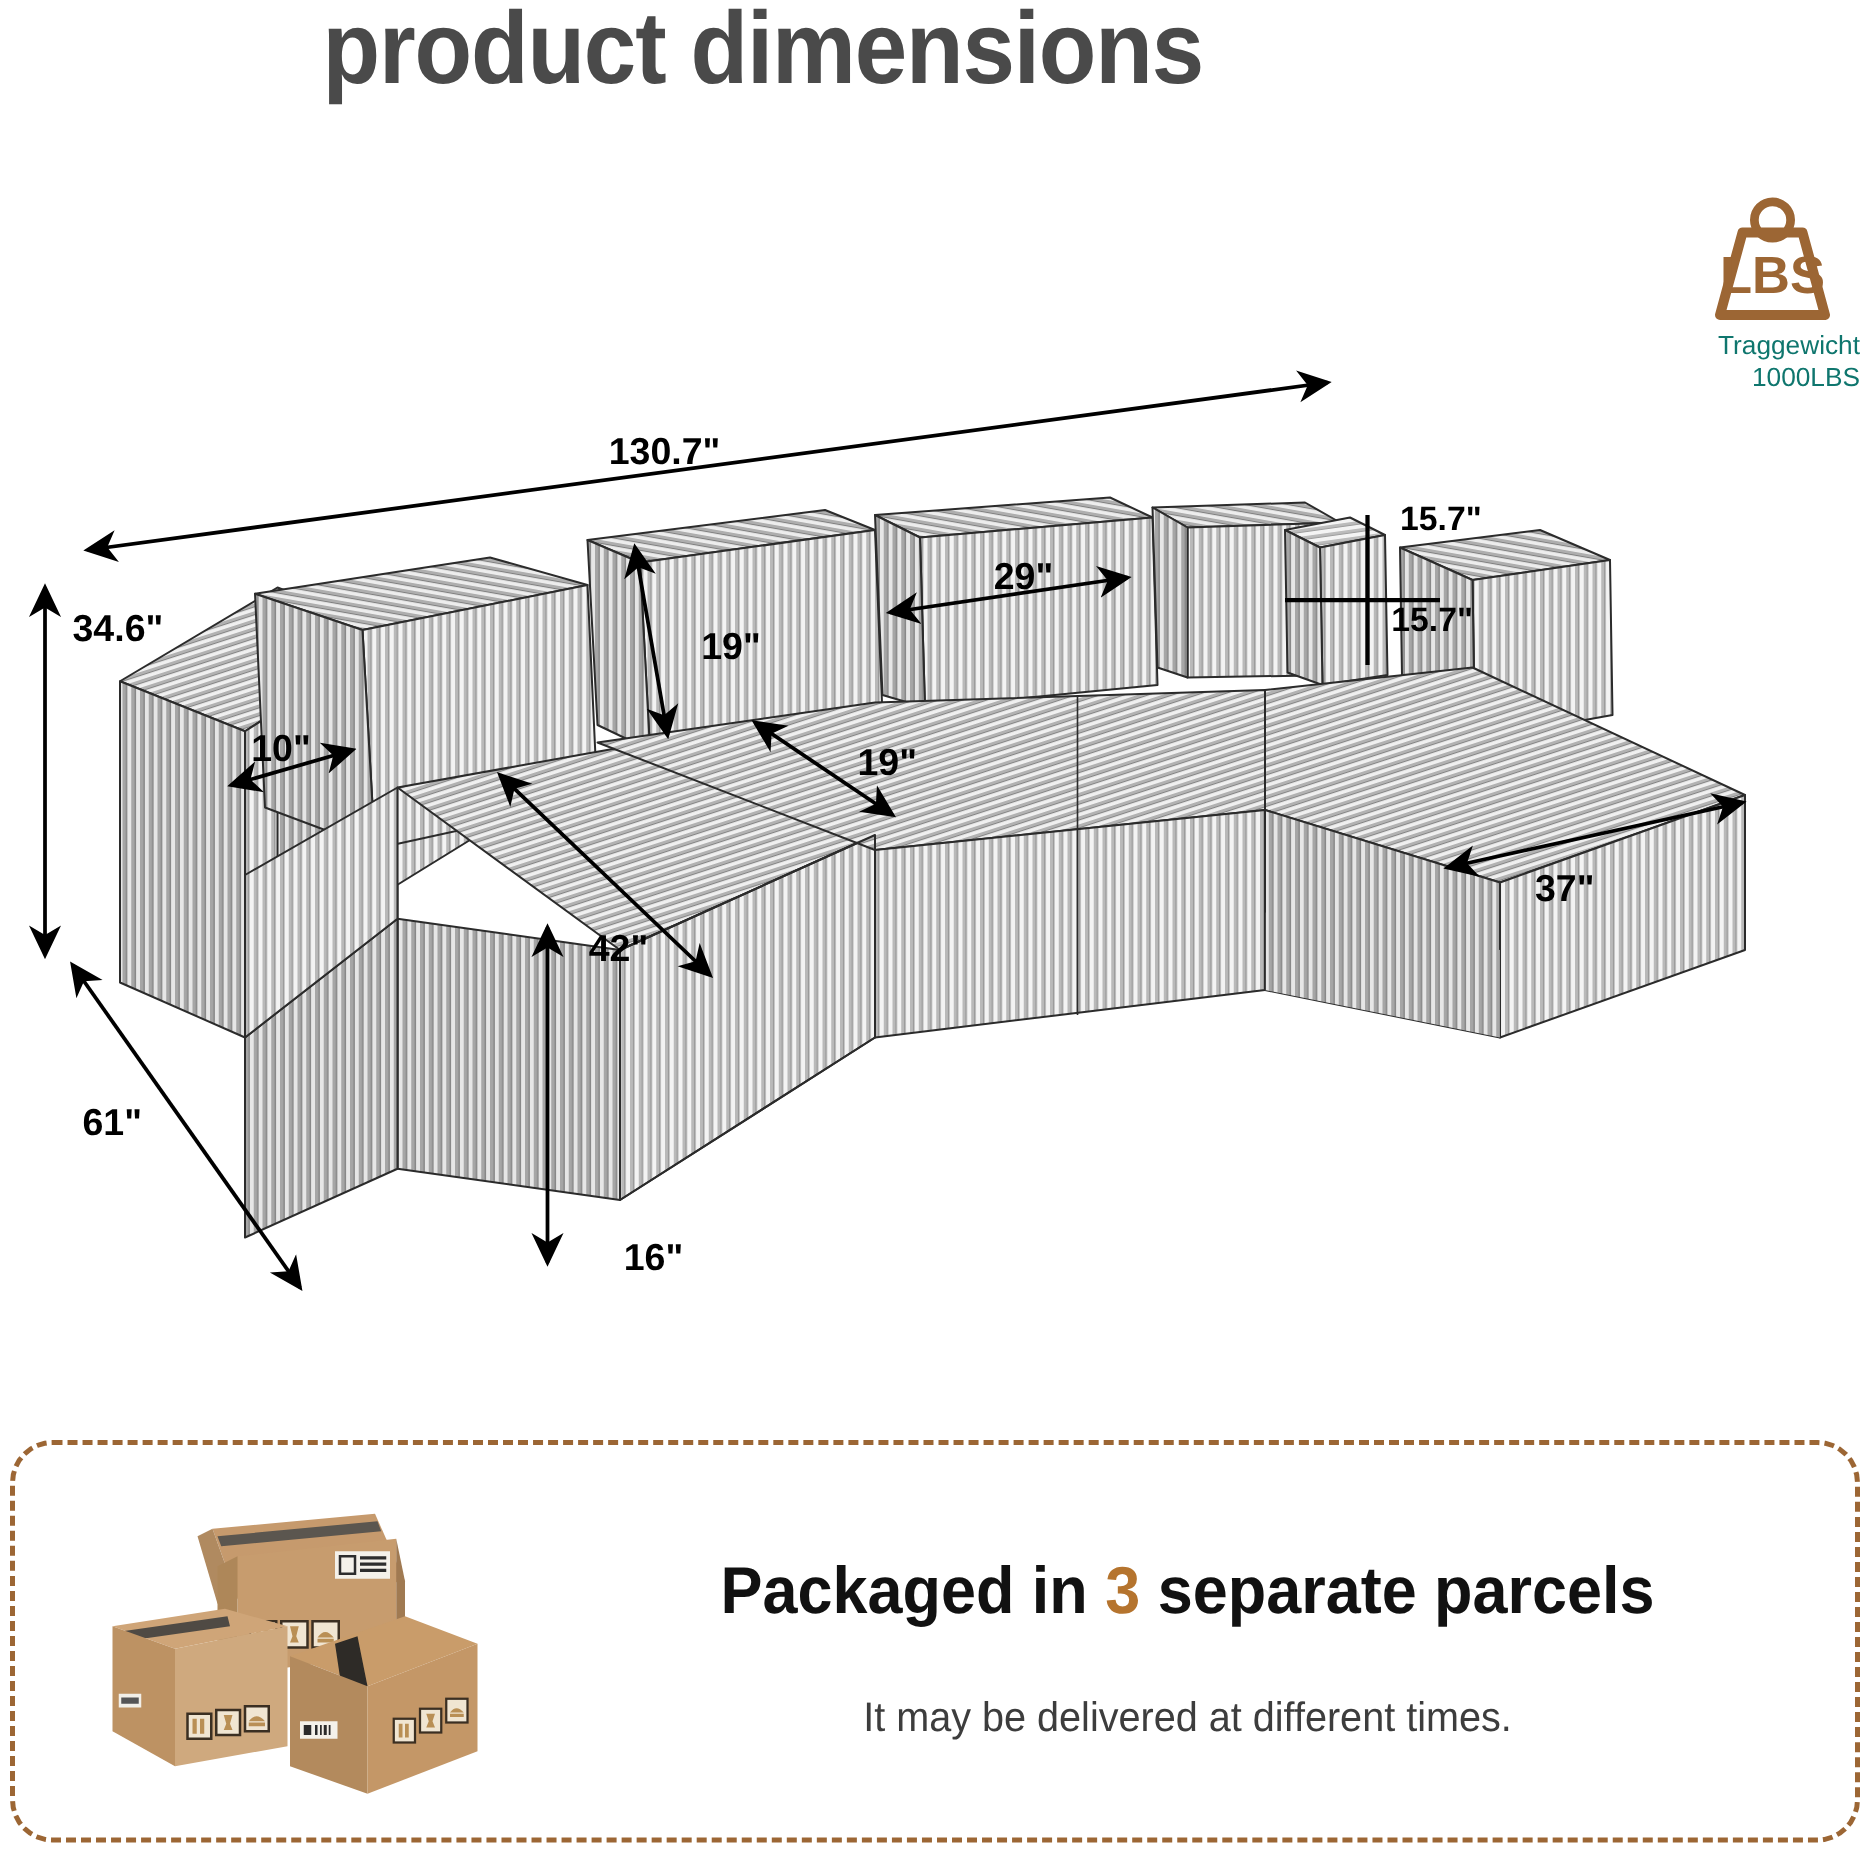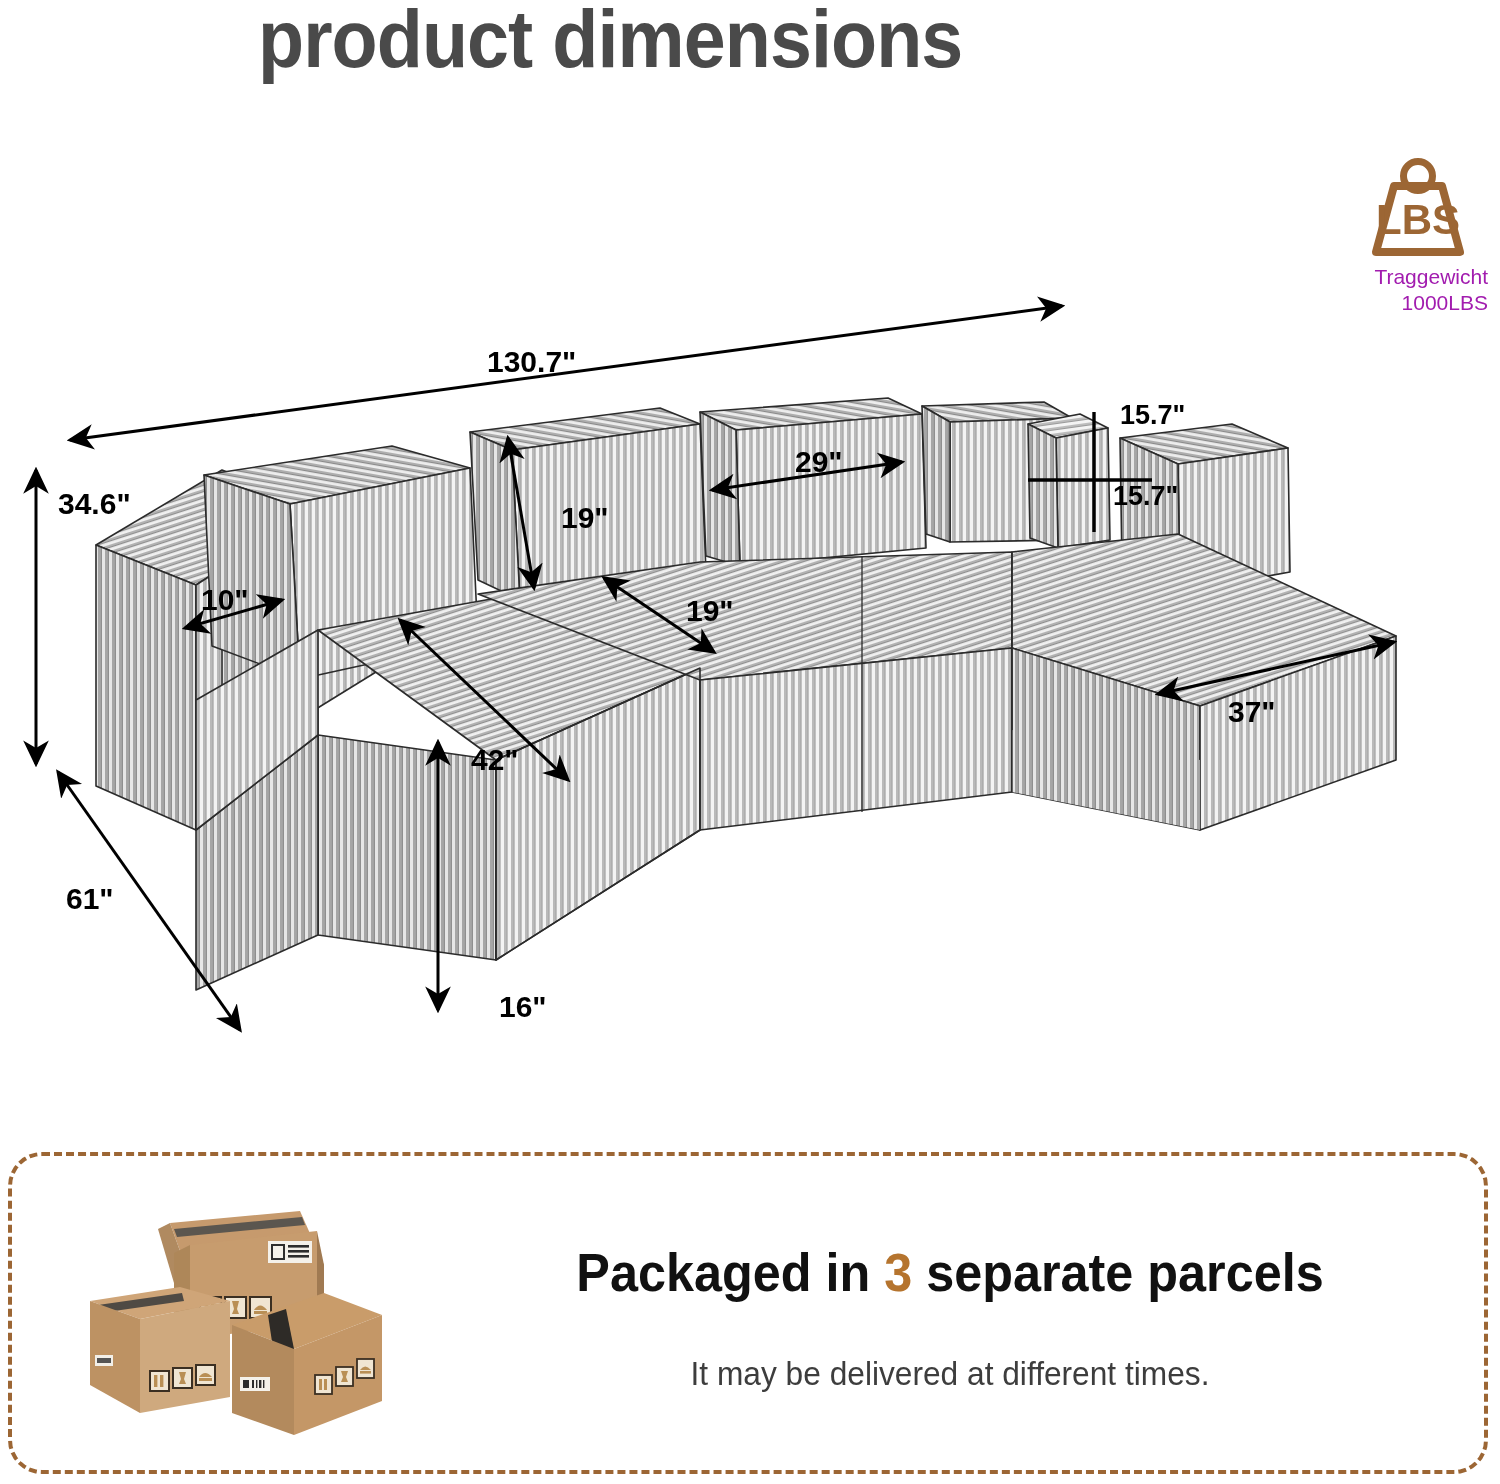--- a/index.html
+++ b/index.html
@@ -15,21 +15,21 @@
     font-size:82px;font-weight:bold;color:#4a4a4a;
     letter-spacing:-1px;
     transform:scaleX(0.92);transform-origin:left top;
     white-space:nowrap;
   }
 
   
   .wbadge{position:absolute;left:1348px;top:155px;width:140px;text-align:right;}
   .wbadge .icon{display:block;margin:0 auto;}
   .wbadge .lbl{
-    font-size:21px;color:#a21caf;line-height:1.12;margin-top:2px;font-weight:normal;
+    font-size:21px;color:#0f766e;line-height:1.12;margin-top:2px;font-weight:normal;
   }
 
   
   #sofa{position:absolute;left:0;top:0;width:1500px;height:1120px;}
 
   
   .dim{
     position:absolute;color:#000;font-size:30px;font-weight:bold;
     white-space:nowrap;letter-spacing:0px;
   }

